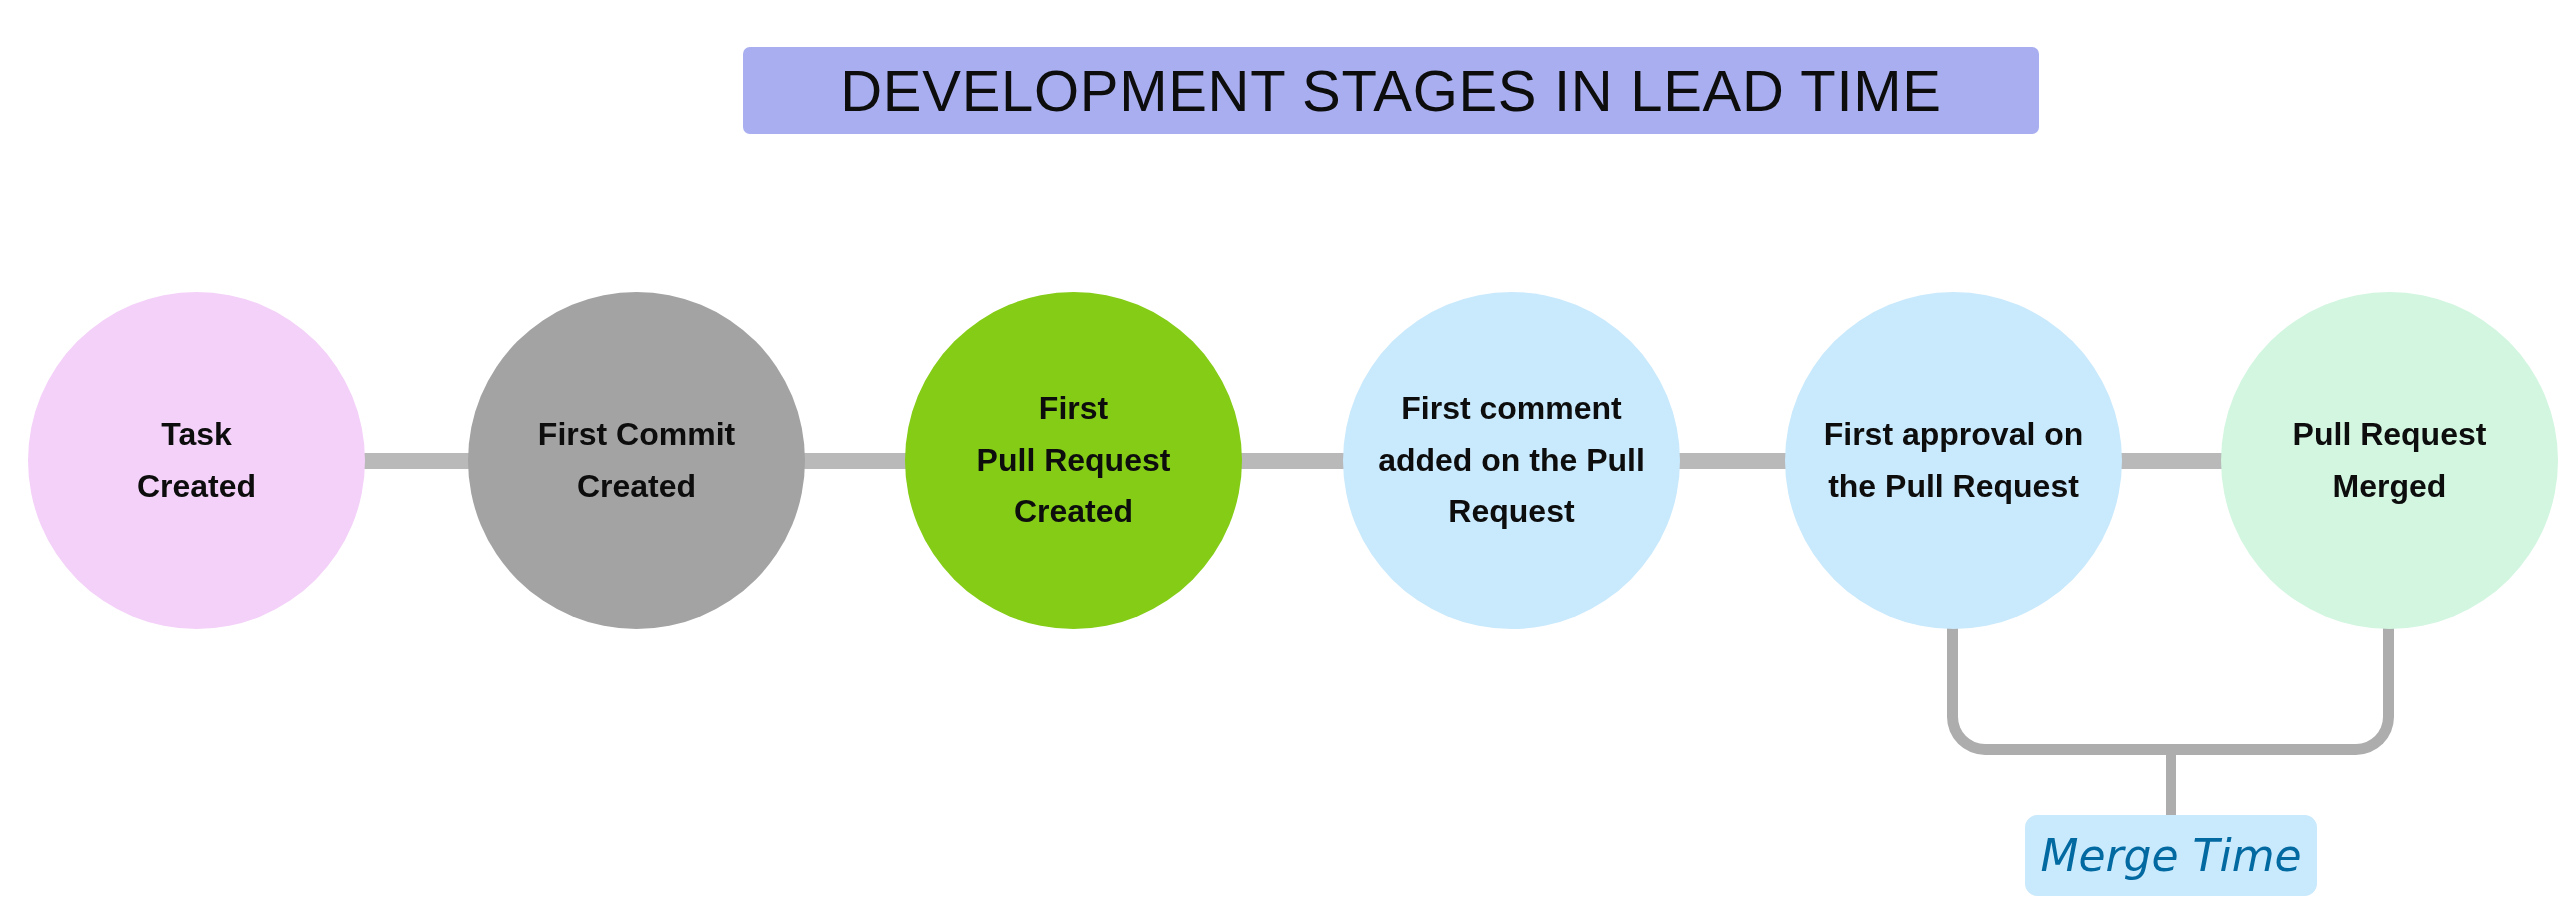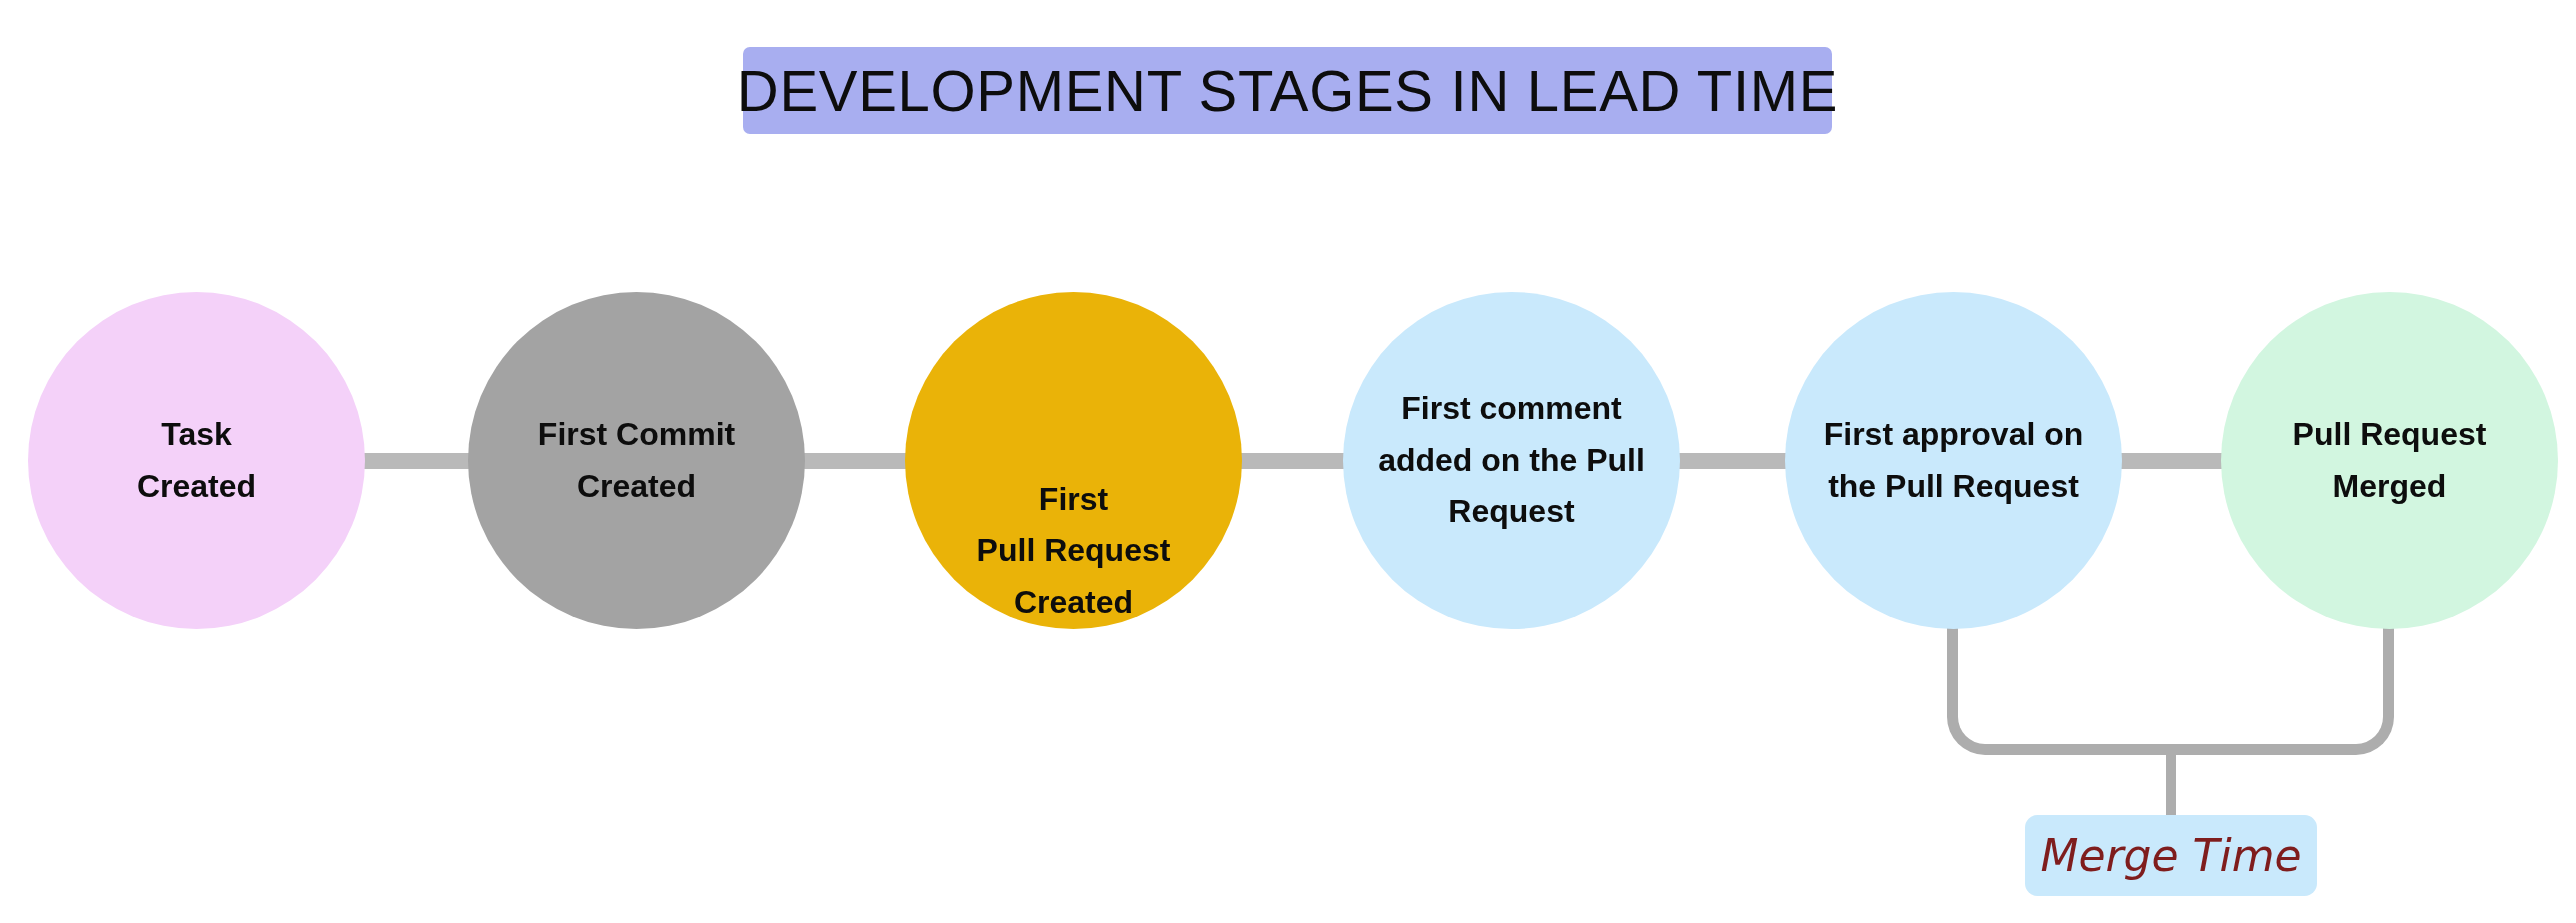--- a/index.html
+++ b/index.html
@@ -8,21 +8,21 @@
     background: #ffffff;
     font-family: "Liberation Sans", sans-serif;
     position: relative;
     overflow: hidden;
   }
   .canvas { position: absolute; inset: 0; }
 
   .title {
     position: absolute;
     left: 743px; top: 47px;
-    width: 1089px; height: 87px;
+    width: 1296px; height: 87px;
     border-radius: 6.9px;
     display: flex; align-items: center; justify-content: center;
     font-size: 58px; font-weight: 400;
     color: #0d0d0d;
     letter-spacing: 0.7px;
     white-space: nowrap;
   }
 
   .connector {
     position: absolute;
@@ -74,21 +74,21 @@
     left: 2025px; top: 815px;
     width: 292px; height: 81px;
     border-radius: 12.4px;
     display: flex; align-items: center; justify-content: center;
     z-index: 4;
   }
   .merge-label-text {
     font-family: "DejaVu Sans", sans-serif;
     font-style: italic;
     font-size: 44px;
-    color: #7f1d1d;
+    color: #0369a1;
     white-space: nowrap;
   }
 </style>
 </head>
 <body>
 
 <div class="canvas">
 
   <div class="title" style="background: rgb(168, 174, 240);">DEVELOPMENT STAGES IN LEAD TIME</div>
 
@@ -104,21 +104,21 @@
   <div class="stage" style="left: 28px; background: rgb(244, 209, 249); text-align: center;">
     <span class="stage-label">Task
 Created</span>
   </div>
 
   <div class="stage" style="left: 468px; background: #a3a3a3;">
     <span class="stage-label">First Commit
 Created</span>
   </div>
 
-  <div class="stage" style="left: 905px; background: #eab308; align-items: flex-end;">
+  <div class="stage" style="left: 905px; background: #84cc16;">
     <span class="stage-label">First
 Pull Request
 Created</span>
   </div>
 
   <div class="stage" style="left: 1785px; background: rgb(201, 233, 252);">
     <span class="stage-label">First approval on
 the Pull Request</span>
   </div>
 

